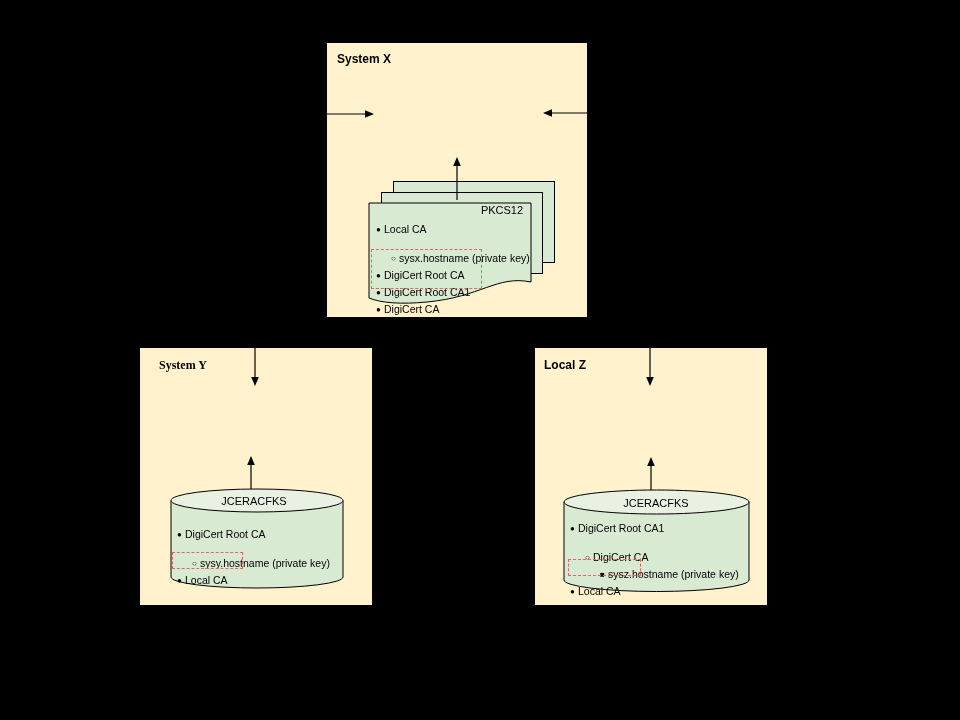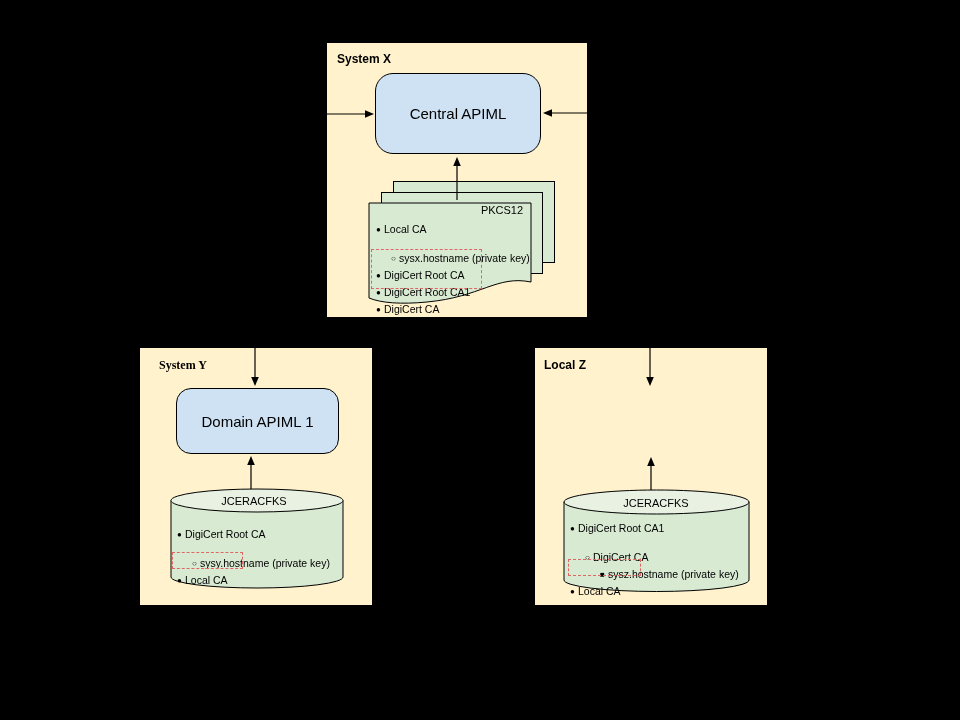--- a/index.html
+++ b/index.html
@@ -32,23 +32,20 @@
   .arrows polygon { fill:#000; stroke:none; }
 </style>
 </head>
 <body>
 
 <div class="canvas">
 
   <div class="system" style="left:326px; top:42px; width:262px; height:276px;">
     <div class="sys-title" style="left:10px; top:9px;">System X</div>
 
-    <div class="component" style="left:48px; top:30px; width:166px; height:81px; border-radius:18px;">
-      <span>Central APIML</span>
-    </div>
 
     <div class="page" style="left:66px; top:138px; width:162px; height:82px;"></div>
     <div class="page" style="left:54px; top:149px; width:162px; height:82px;"></div>
     <svg class="doc-svg" style="left:41px; top:159px;" width="164" height="104">
       <path d="M1,1 H163 V80 C129,73 113,95 59,100 C33,102.5 13,101 1,96 Z" fill="#D9EAD3" stroke="#000000" stroke-width="1"></path>
     </svg>
 
     <div class="ks-label" style="left:135px; top:161px; width:80px;">PKCS12</div>
 
     <div class="ks-list" style="left:46px; top:178px; width:158px;">
@@ -68,23 +65,20 @@
         <span class="marker">●</span><span>DigiCert CA</span>
       </div>
     </div>
 
     <div class="hl-box" style="left:44px; top:206px; width:111px; height:40px;"></div>
   </div>
 
   <div class="system" style="left:139px; top:347px; width:234px; height:259px;">
     <div class="sys-title" style="left:19px; top:10px;font-family:Liberation Serif, serif;">System Y</div>
 
-    <div class="component" style="left:36px; top:40px; width:163px; height:66px; border-radius:15px;">
-      <span>Domain APIML 1</span>
-    </div>
 
     <svg class="cyl-svg" style="left:30px; top:140px;" width="174" height="102">
       <path d="M1,12.5 L1,89 A86,11 0 0 0 173,89 L173,12.5 Z" fill="#D9EAD3" stroke="#000000" stroke-width="1"></path>
       <ellipse cx="87" cy="12.5" rx="86" ry="11.5" fill="#E9F1E3" stroke="#000000" stroke-width="1"></ellipse>
     </svg>
 
     <div class="ks-label" style="left:64px; top:147px; width:100px;">JCERACFKS</div>
 
     <div class="ks-list" style="left:34px; top:178px; width:170px;">
       <div class="ks-row">

